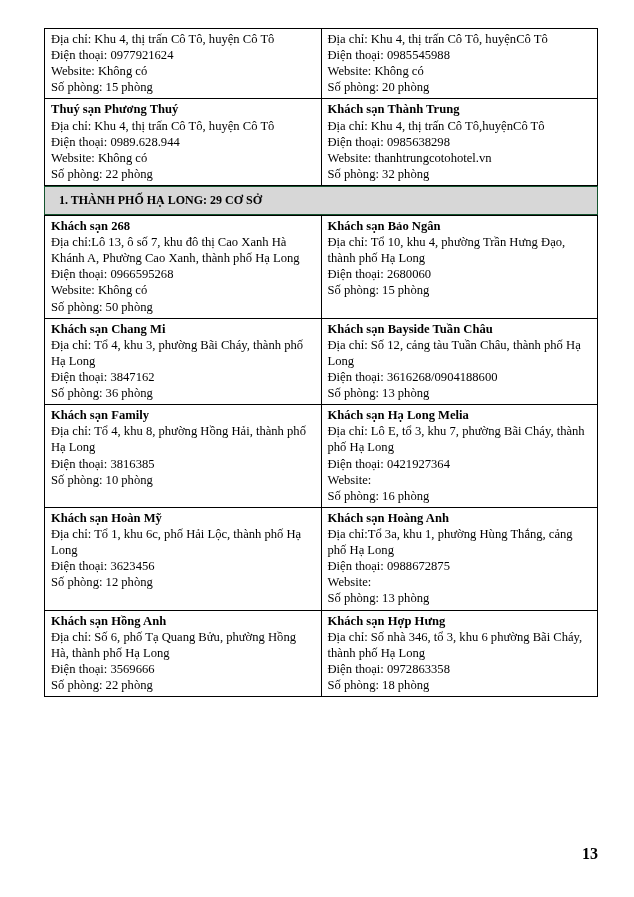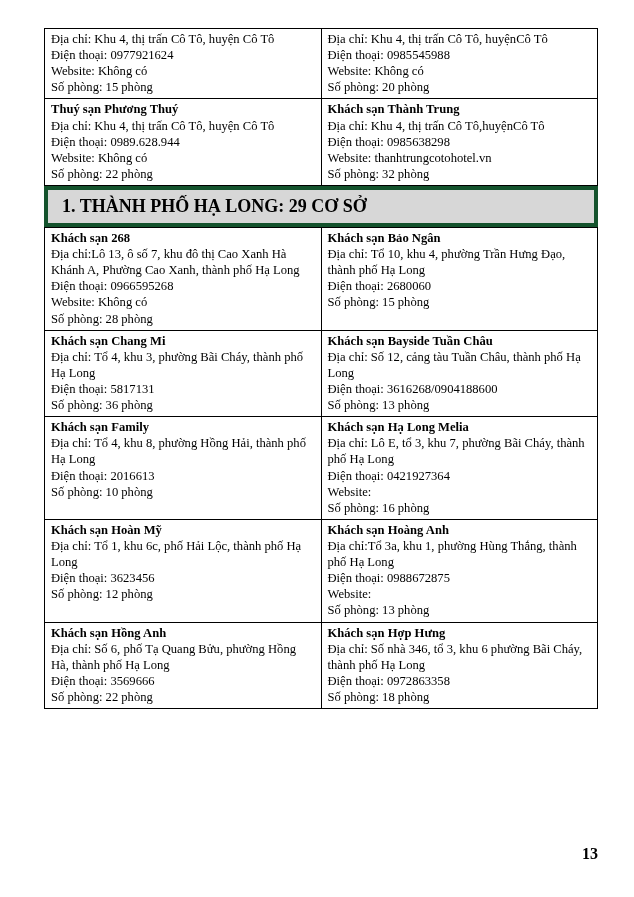--- a/index.html
+++ b/index.html
@@ -48,24 +48,24 @@
     margin: 18px 0 14px 18px;
     letter-spacing: 0.2px;
   }
 
   table.banner {
     border-collapse: collapse;
     width: 100%;
     table-layout: fixed;
   }
   table.banner td {
-    border: 4px solid #14532d;
+    border: 1px solid #14532d;
     background: #d7d7d7;
     font-weight: bold;
-    font-size: 18px;
+    font-size: 12px;
     padding: 6px 5px 6px 14px;
   }
 
   .page-number {
     position: absolute;
     right: 36px;
     bottom: 34px;
     font-size: 16px;
     font-weight: bold;
   }
@@ -120,68 +120,68 @@
   </table>
 
   <table class="doc-table">
     <tbody>
       <tr>
         <td>
           <div class="cell-title">Khách sạn 268</div>
           <div class="line">Địa chỉ:Lô 13, ô số 7, khu đô thị Cao Xanh Hà Khánh A, Phường Cao Xanh, thành phố Hạ Long</div>
           <div class="line">Điện thoại: 0966595268</div>
           <div class="line">Website: Không có</div>
-          <div class="line">Số phòng: 28 phòng</div>
+          <div class="line">Số phòng: 50 phòng</div>
         </td>
         <td>
           <div class="cell-title">Khách sạn Bảo Ngân</div>
           <div class="line">Địa chỉ: Tổ 10, khu 4, phường Trần Hưng Đạo, thành phố Hạ Long</div>
           <div class="line">Điện thoại: 2680060</div>
           <div class="line">Số phòng: 15 phòng</div>
         </td>
       </tr>
       <tr>
         <td>
           <div class="cell-title">Khách sạn Chang Mi</div>
           <div class="line">Địa chỉ: Tổ 4, khu 3, phường Bãi Cháy, thành phố Hạ Long</div>
-          <div class="line">Điện thoại: 5817131</div>
+          <div class="line">Điện thoại: 3847162</div>
           <div class="line">Số phòng: 36 phòng</div>
         </td>
         <td>
           <div class="cell-title">Khách sạn Bayside Tuần Châu</div>
           <div class="line">Địa chỉ: Số 12, cảng tàu Tuần Châu, thành phố Hạ Long</div>
           <div class="line">Điện thoại: 3616268/0904188600</div>
           <div class="line">Số phòng: 13 phòng</div>
         </td>
       </tr>
       <tr>
         <td>
           <div class="cell-title">Khách sạn Family</div>
           <div class="line">Địa chỉ: Tổ 4, khu 8, phường Hồng Hải, thành phố Hạ Long</div>
-          <div class="line">Điện thoại: 2016613</div>
+          <div class="line">Điện thoại: 3816385</div>
           <div class="line">Số phòng: 10 phòng</div>
         </td>
         <td>
           <div class="cell-title">Khách sạn Hạ Long Melia</div>
           <div class="line">Địa chỉ: Lô E, tổ 3, khu 7, phường Bãi Cháy, thành phố Hạ Long</div>
           <div class="line">Điện thoại: 0421927364</div>
           <div class="line">Website:</div>
           <div class="line">Số phòng: 16 phòng</div>
         </td>
       </tr>
       <tr>
         <td>
           <div class="cell-title">Khách sạn Hoàn Mỹ</div>
           <div class="line">Địa chỉ: Tổ 1, khu 6c, phố Hải Lộc, thành phố Hạ Long</div>
           <div class="line">Điện thoại: 3623456</div>
           <div class="line">Số phòng: 12 phòng</div>
         </td>
         <td>
           <div class="cell-title">Khách sạn Hoàng Anh</div>
-          <div class="line">Địa chỉ:Tổ 3a, khu 1, phường Hùng Thắng, thành phố Hạ Long</div>
+          <div class="line">Địa chỉ:Tổ 3a, khu 1, phường Hùng Thắng, cảng phố Hạ Long</div>
           <div class="line">Điện thoại: 0988672875</div>
           <div class="line">Website:</div>
           <div class="line">Số phòng: 13 phòng</div>
         </td>
       </tr>
       <tr>
         <td>
           <div class="cell-title">Khách sạn Hồng Anh</div>
           <div class="line">Địa chỉ: Số 6, phố Tạ Quang Bửu, phường Hồng Hà, thành phố Hạ Long</div>
           <div class="line">Điện thoại: 3569666</div>

